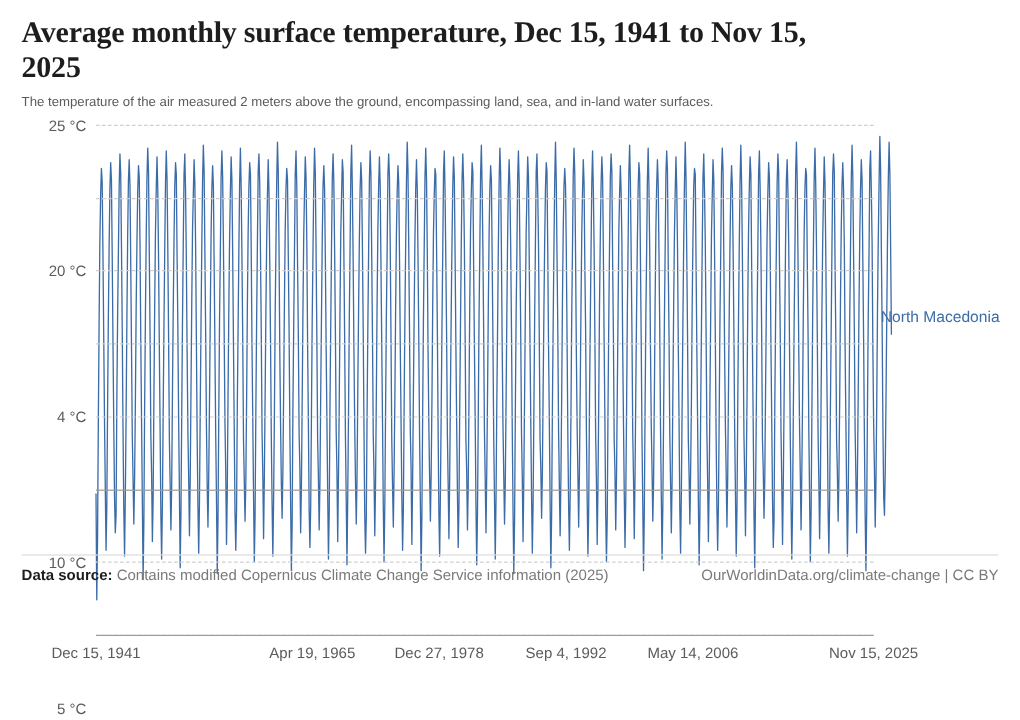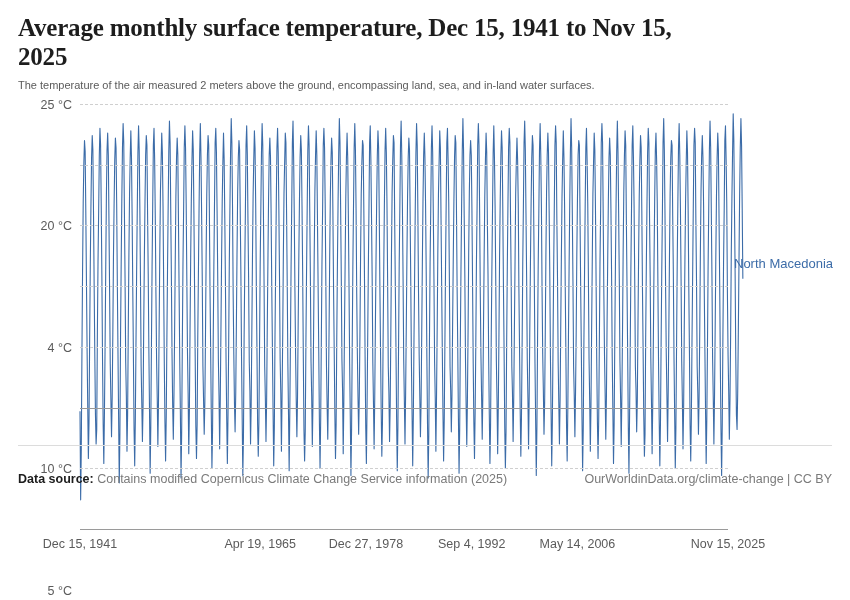--- a/index.html
+++ b/index.html
@@ -121,21 +121,21 @@
     width: 648px;
     height: 425px;
     overflow: visible;
   }
   .footer {
     position: absolute;
     left: 18px;
     right: 18px;
     bottom: 14px;
     border-top: 1px solid #dcdcdc;
-    padding-top: 26px;
+    padding-top: 9px;
     display: flex;
     justify-content: space-between;
     align-items: flex-start;
     font-size: 12.5px;
     color: #7a7a7a;
   }
   .footer .src-label {
     color: #1d1d1d;
     font-weight: 700;
   }

